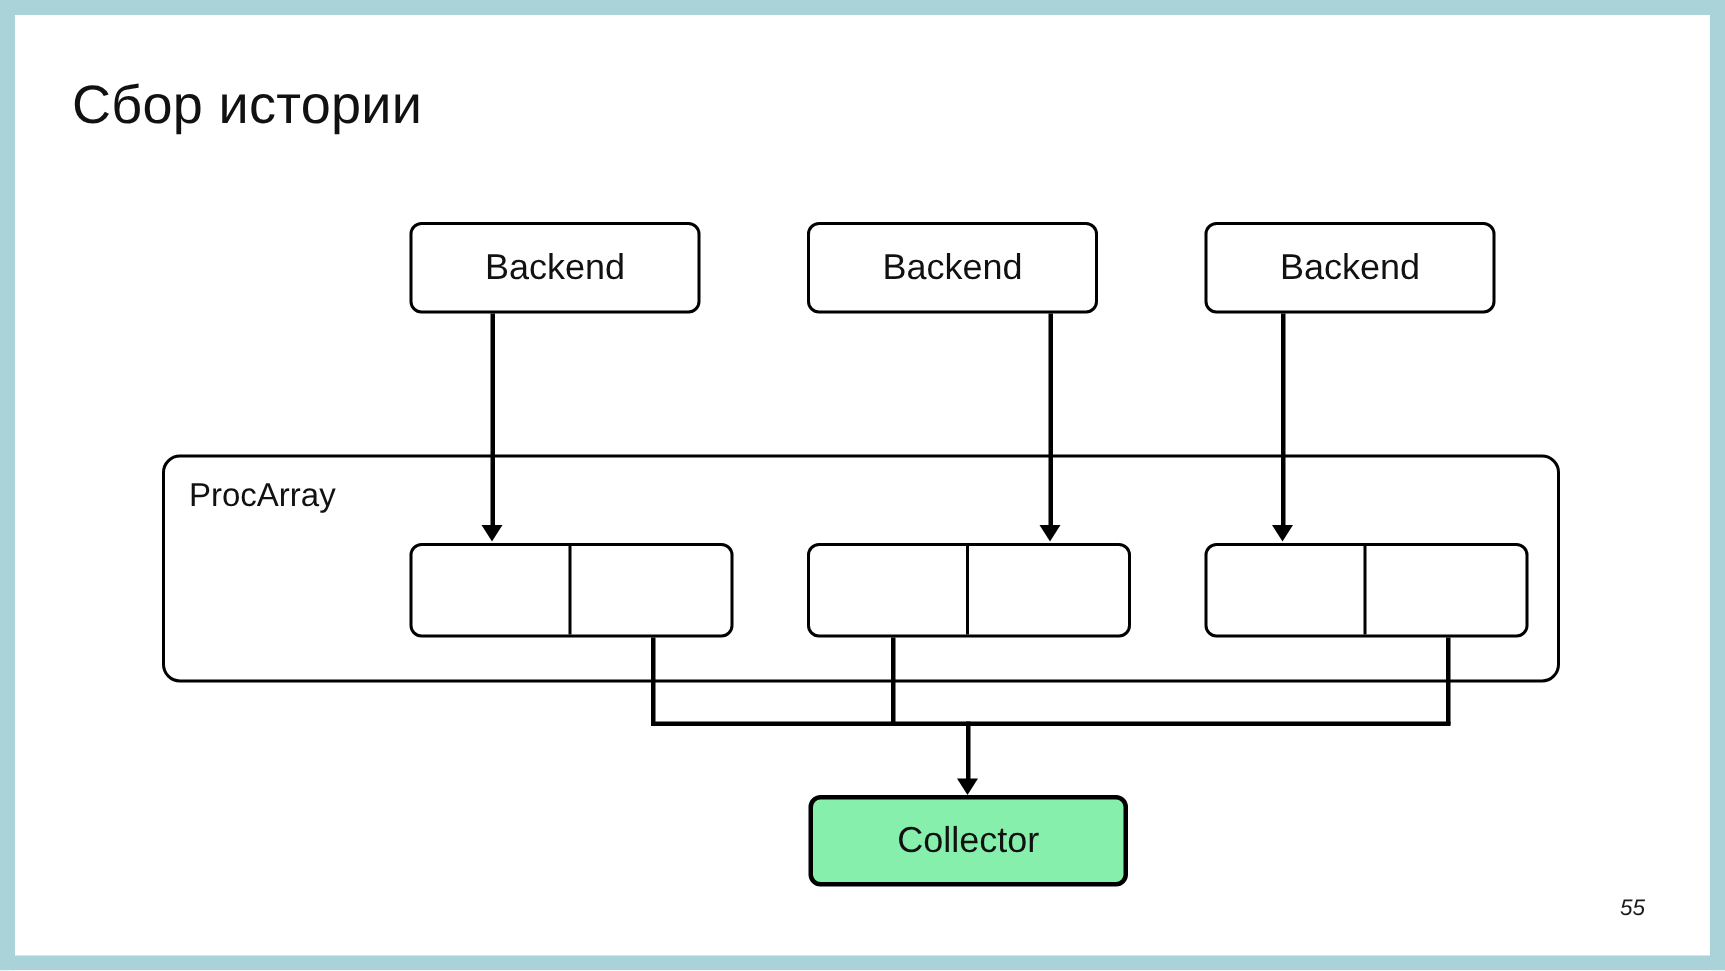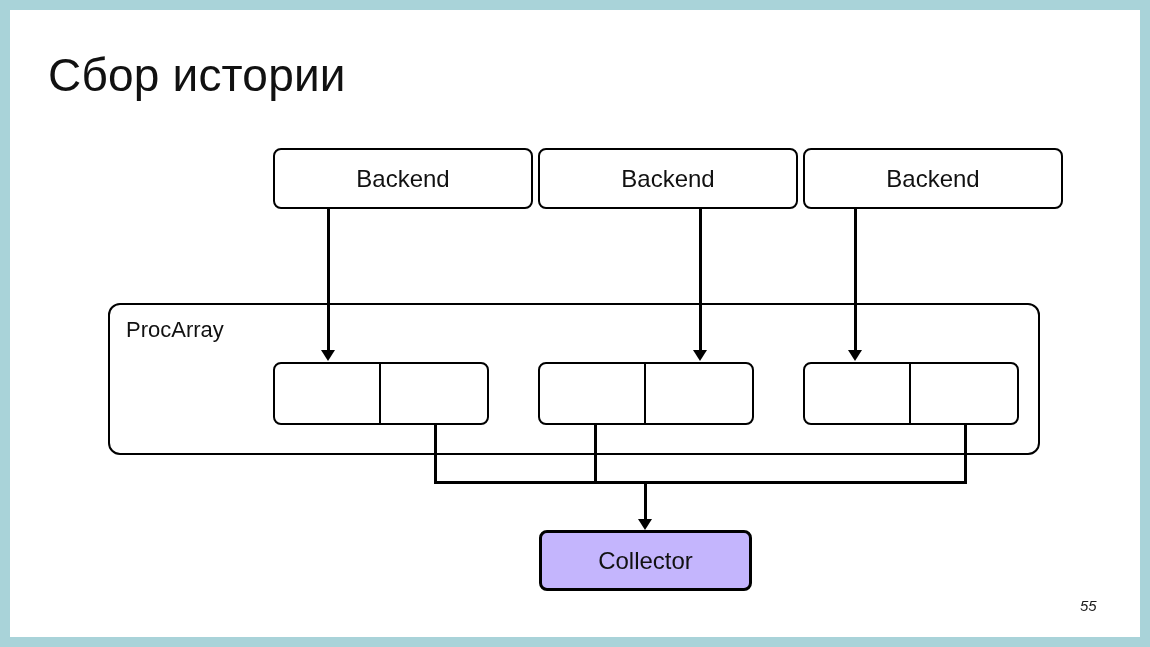--- a/index.html
+++ b/index.html
@@ -25,21 +25,21 @@
   }
   .frame-top    { left: 0;   top: 0;    width: 1150px; height: 10px; }
   .frame-bottom { left: 0;   top: 637px;width: 1150px; height: 10px; }
   .frame-left   { left: 0;   top: 0;    width: 10px;   height: 647px; }
   .frame-right  { left: 1140px; top: 0; width: 10px;   height: 647px; }
 
   .slide-title {
     position: absolute;
     left: 48px;
     top: 50px;
-    font-size: 46px;
+    font-size: 36px;
     font-weight: 400;
     color: #111111;
     letter-spacing: 0.2px;
     line-height: 1.1;
     white-space: nowrap;
   }
 
   .page-number {
     position: absolute;
     left: 1080px;
@@ -56,27 +56,27 @@
     border: 2.5px solid #000000;
     border-radius: 8px;
     background: #ffffff;
     display: flex;
     align-items: center;
     justify-content: center;
     font-size: 24px;
     color: #111111;
   }
   .node.backend {
-    width: 260px;
+    width: 194px;
     height: 61px;
   }
   .node.collector {
     width: 213px;
     height: 61px;
-    background: #c4b5fd;
+    background: #86efac;
     border-width: 3px;
   }
   .container-box {
     position: absolute;
     box-sizing: border-box;
     border: 2.5px solid #000000;
     border-radius: 12px;
     background: #ffffff;
   }
   .container-label {

